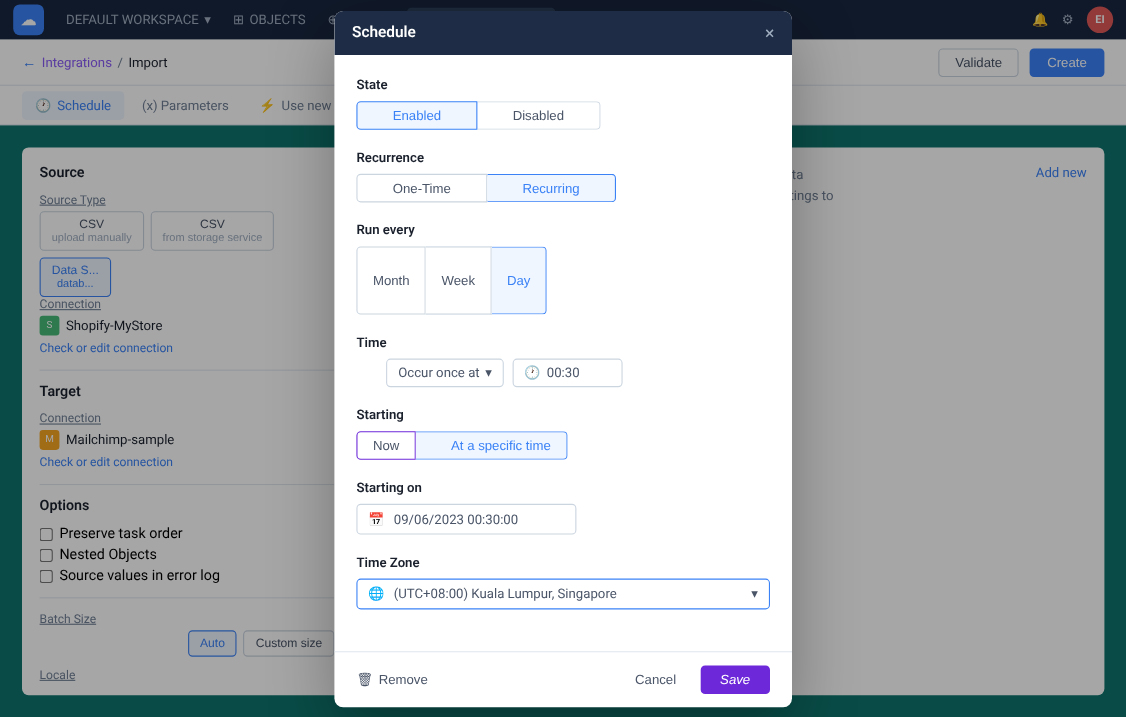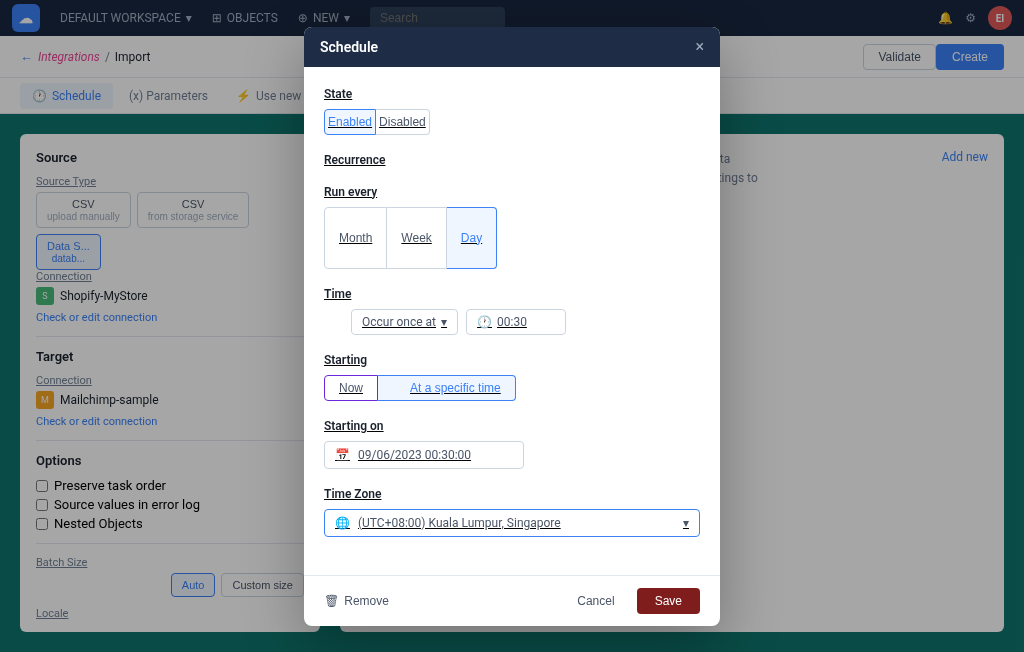--- a/index.html
+++ b/index.html
@@ -65,32 +65,32 @@
       display: flex;
       align-items: center;
       height: 42px;
       position: relative;
     }
     .breadcrumb {
       color: #718096;
       font-size: 12px;
       display: flex; align-items: center; gap: 5px;
     }
-    .breadcrumb a { color: #ec4899; text-decoration: none; font-style: italic; }
+    .breadcrumb a { color: #8b5cf6; text-decoration: none; }
     .page-title {
       position: absolute;
       left: 50%;
       transform: translateX(-50%);
       font-size: 15px;
       font-weight: 600;
       color: #1a202c;
     }
     .sub-header-right {
       margin-left: auto;
-      display: flex; 
+      display: flex; gap: 10px;
     }
     .btn-validate {
       border: 1px solid #cbd5e0;
       background: white;
       color: #4a5568;
       padding: 5px 14px;
       border-radius: 4px;
       cursor: pointer;
       font-size: 12px;
     }
@@ -229,36 +229,35 @@
       color: #a0aec0;
       cursor: pointer;
       font-size: 16px;
       line-height: 1;
     }
     .modal-body {
       padding: 20px;
     }
     .modal-section {
       margin-bottom: 18px;
-      text-decoration: underline;
     }
     .modal-section-label {
       font-size: 12px;
       font-weight: 600;
       color: #1a202c;
       margin-bottom: 8px;
     }
     .toggle-group {
       display: flex;
       gap: 0;
     }
     .toggle-btn {
       border: 1px solid #cbd5e0;
       background: white;
-      padding: 5px 3px;
+      padding: 5px 32px;
       font-size: 12px;
       cursor: pointer;
       color: #4a5568;
     }
     .toggle-btn:first-child { border-radius: 4px 0 0 4px; }
     .toggle-btn:last-child { border-radius: 0 4px 4px 0; border-left: none; }
     .toggle-btn.active {
       border-color: #3b82f6;
       background: #eff6ff;
       color: #3b82f6;
@@ -374,27 +373,28 @@
     }
     .btn-cancel {
       background: none;
       border: none;
       color: #4a5568;
       font-size: 12px;
       cursor: pointer;
       padding: 5px 12px;
     }
     .btn-save {
-      background: #7f1d1d;
+      background: #6d28d9;
       border: none;
       color: white;
       padding: 6px 18px;
       border-radius: 4px;
       font-size: 12px;
       cursor: pointer;
+      font-style: italic;
     }
 
     
     .checkbox-item {
       display: flex; align-items: center; gap: 6px; margin-bottom: 4px;
     }
     .checkbox-item input { width: 12px; height: 12px; }
   </style>
 </head>
 <body>
@@ -481,25 +481,25 @@
       <span class="connection-link">Check or edit connection</span>
     </div>
     <hr class="divider">
     <div class="section-title">Options</div>
     <div class="checkbox-item">
       <input type="checkbox" style="">
       <span>Preserve task order</span>
     </div>
     <div class="checkbox-item">
       <input type="checkbox" style="">
-      <span>Source values in error log</span>
+      <span>Nested Objects</span>
     </div>
     <div class="checkbox-item">
       <input type="checkbox" style="">
-      <span>Nested Objects</span>
+      <span>Source values in error log</span>
     </div>
     <hr class="divider">
     <div class="field-label">Batch Size</div>
     <div style="display:flex;gap:6px;margin-bottom:10px;justify-content:flex-end;">
       <button class="type-btn active">Auto</button>
       <button class="type-btn">Custom size</button>
     </div>
     <div class="field-label">Locale</div>
   </div>
 
@@ -536,20 +536,24 @@
       <div class="modal-section">
         <div class="modal-section-label">State</div>
         <div class="toggle-group">
           <button class="toggle-btn active">Enabled</button>
           <button class="toggle-btn">Disabled</button>
         </div>
       </div>
 
       <div class="modal-section">
         <div class="modal-section-label">Recurrence</div>
+        <div class="toggle-group">
+          <button class="toggle-btn">One-Time</button>
+          <button class="toggle-btn active">Recurring</button>
+        </div>
       </div>
 
       <div class="modal-section">
         <div class="modal-section-label">Run every</div>
         <div class="run-every-group">
           <button class="run-btn">Month</button>
           <button class="run-btn">Week</button>
           <button class="run-btn active">Day</button>
         </div>
       </div>

